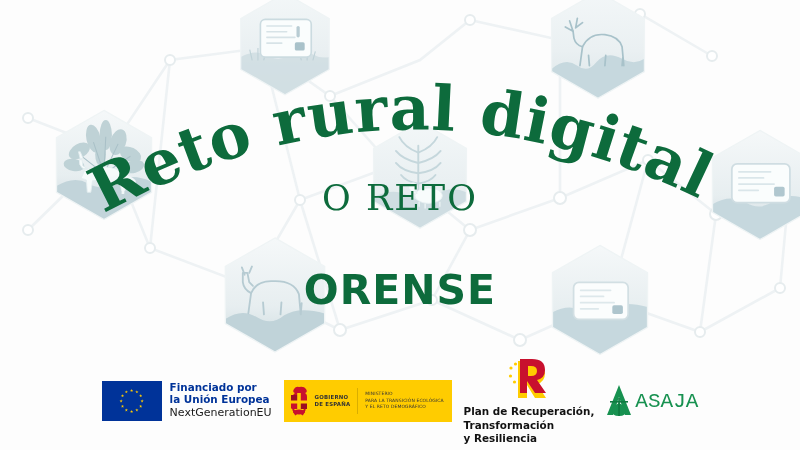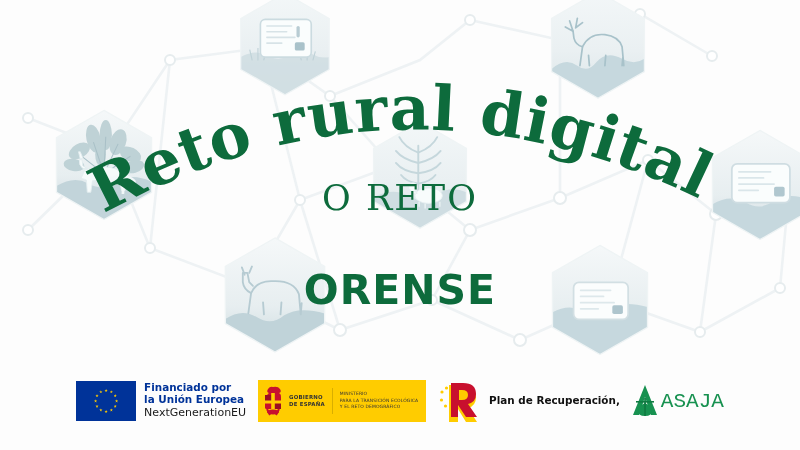--- a/index.html
+++ b/index.html
@@ -86,21 +86,21 @@
     font-size:5.4px;font-weight:bold;color:#333;line-height:1.35;
     letter-spacing:.2px;white-space:nowrap;
   }
   #gob-sep{width:1px;height:26px;background:#d9ae00;flex:none;margin:0 2px;}
   #gob-t2{
     font-family:"DejaVu Sans","Liberation Sans",sans-serif;
     font-size:4.5px;color:#333;line-height:1.5;letter-spacing:.1px;
     white-space:nowrap;
   }
   
-  #logo-prtr{gap:7px;}
+  #logo-prtr{gap:7px;flex-direction:column;}
   #prtr-mark{width:44px;height:42px;flex:none;}
   #prtr-text{
     font-family:"DejaVu Sans","Liberation Sans",sans-serif;
     font-weight:bold;font-size:10.4px;color:#111;line-height:1.3;
     white-space:nowrap;
   }
   
   #logo-asaja{gap:3px;}
   #asaja-mark{width:26px;height:34px;flex:none;}
   #asaja-text{
@@ -378,20 +378,22 @@
           <circle cx="3.5" cy="20" r="1.6"></circle>
             <circle cx="7.5" cy="26" r="1.6"></circle>
           <circle cx="13" cy="31" r="1.6"></circle>
         </g>
         <path d="M24 5 q14 0 14 12 q0 9 -8 11 l9 14 h-11 l-8 -13 v13 h-9 V5 Z" fill="#FFCC00"></path>
         <path d="M13 3 h12 q13 0 13 11 q0 8 -8 10 l9 13 h-11 l-8 -12 v12 h-7 Z" fill="#C8102E"></path>
         <path d="M24 10 q6 0 6 5 q0 5 -6 5 h-3 v-10 Z" fill="#FFCC00"></path>
       </svg>
       <div id="prtr-text">
         <div>Plan de Recuperación,</div>
+        <div>Transformación</div>
+        <div>y Resiliencia</div>
       </div>
     </div>
 
     <div class="logo" id="logo-asaja">
       <svg id="asaja-mark" viewBox="0 0 26 34" xmlns="http://www.w3.org/2000/svg">
         <path d="M13 1 L25 31 H19 L13 13 L7 31 H1 Z" fill="#179150"></path>
         <rect x="4" y="17" width="18" height="1.6" fill="#0f7a41"></rect>
         <path d="M13 19 q7 3 7 8 q0 5 -7 5 q-7 0 -7 -5 q0 -5 7 -8 Z" fill="#179150"></path>
         <rect x="12.2" y="14" width="1.7" height="18" fill="#0f7a41"></rect>
       </svg>

